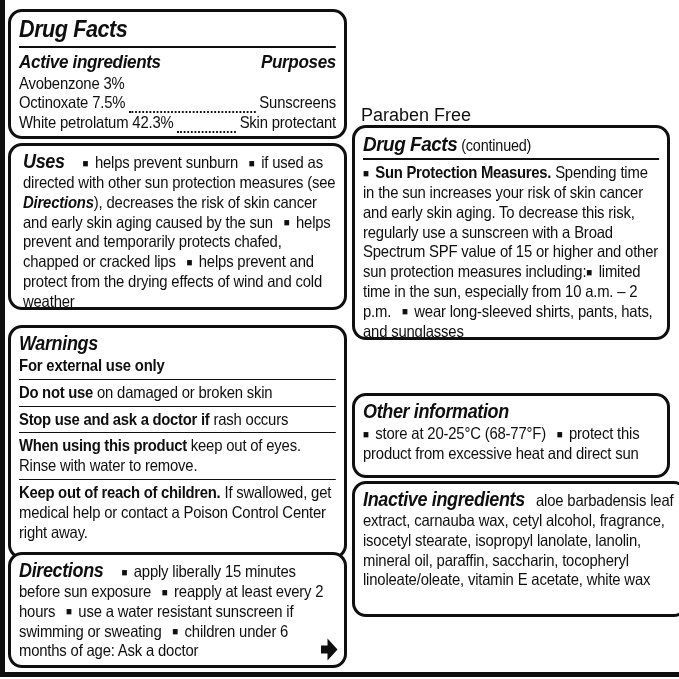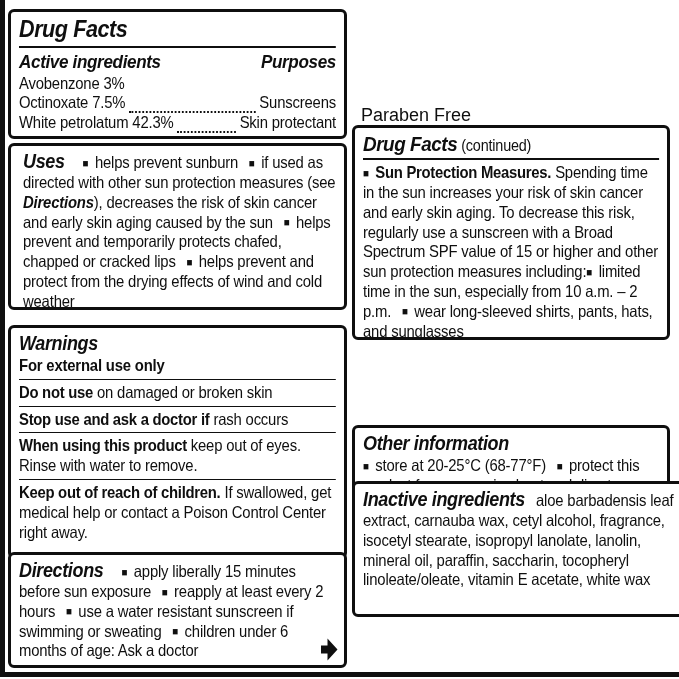--- a/index.html
+++ b/index.html
@@ -6,21 +6,21 @@
   .sheet{
     position:relative;width:679px;height:679px;background:#ffffff;
     font-family:"Liberation Sans","DejaVu Sans",sans-serif;
     color:#0f0f0f;font-size:16.5px;line-height:1.2;letter-spacing:-0.2px;
     overflow:hidden;
   }
   .edge{position:absolute;background:#0f0f0f;}
   .edge-left{left:0;top:0;width:5px;height:677px;border-radius:0 0 3px 0;}
   .edge-bottom{left:0;top:672px;width:679px;height:5px;}
   .box{
-    position:absolute;background:#fff;border:3px solid #0f0f0f;border-radius:6px;
+    position:absolute;background:#fff;border:3px solid #0f0f0f;border-radius:14px;
     padding:3px 8px 4px;box-sizing:border-box;
   }
   .squeeze{transform:scaleX(0.9);transform-origin:0 0;width:111.11%;}
   .title{font-style:italic;font-weight:bold;font-size:24px;margin:0;letter-spacing:-0.5px;}
   .title2{font-style:italic;font-weight:bold;font-size:21px;letter-spacing:-0.5px;}
   .cont{font-size:16px;}
   .rule{border-top:2.5px solid #0f0f0f;margin:2px 0 3px;}
   .rule-thin{border-top:1.5px solid #0f0f0f;margin:3px 0;}
   h2{font-style:italic;font-weight:bold;font-size:20px;margin:0 0 1px;letter-spacing:-0.4px;}
   .h-inline{font-style:italic;font-weight:bold;font-size:20px;margin-right:8px;letter-spacing:-0.4px;}
@@ -111,21 +111,21 @@
         <span class="title2">Drug Facts</span>
         <span class="cont">(continued)</span>
       </div>
       <div class="rule"></div>
       <p>
         <span class="bullet first">■</span><b>Sun Protection Measures.</b><span> Spending time in the sun increases your risk of skin cancer and early skin aging. To decrease this risk, regularly use a sunscreen with a Broad Spectrum SPF value of 15 or higher and other sun protection measures including:</span><span class="bullet first">■</span><span>limited time in the sun, especially from 10 a.m. – 2 p.m.</span><span class="bullet">■</span><span>wear long-sleeved shirts, pants, hats, and sunglasses</span>
       </p>
     </div>
   </section>
 
-  <section class="box" style="left:352px;top:393px;width:318px;height:85px;margin-top:32px;">
+  <section class="box" style="left:352px;top:393px;width:318px;height:85px;">
     <div class="squeeze">
       <h2>Other information</h2>
       <p>
         <span class="bullet first">■</span><span>store at 20-25°C (68-77°F)</span><span class="bullet">■</span><span>protect this product from excessive heat and direct sun</span>
       </p>
     </div>
   </section>
 
   <section class="box" style="left:352px;top:481px;width:336px;height:136px;">
     <div class="squeeze">

